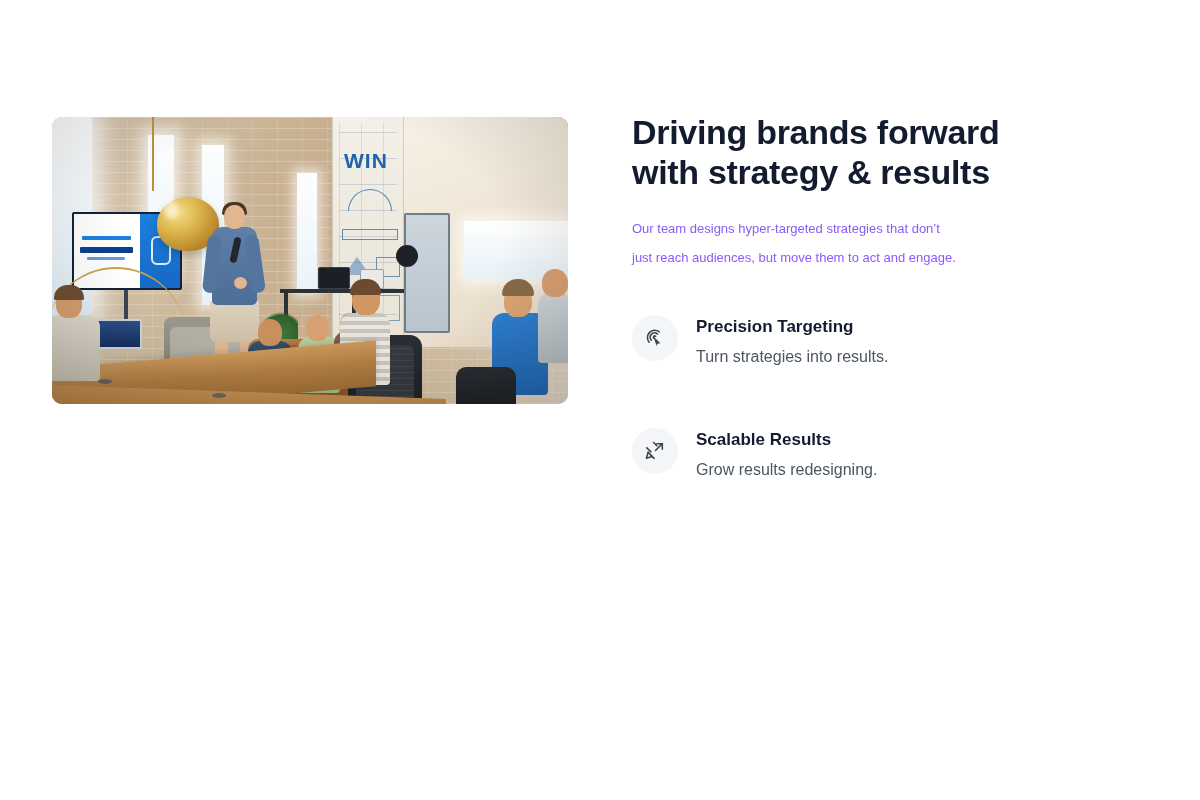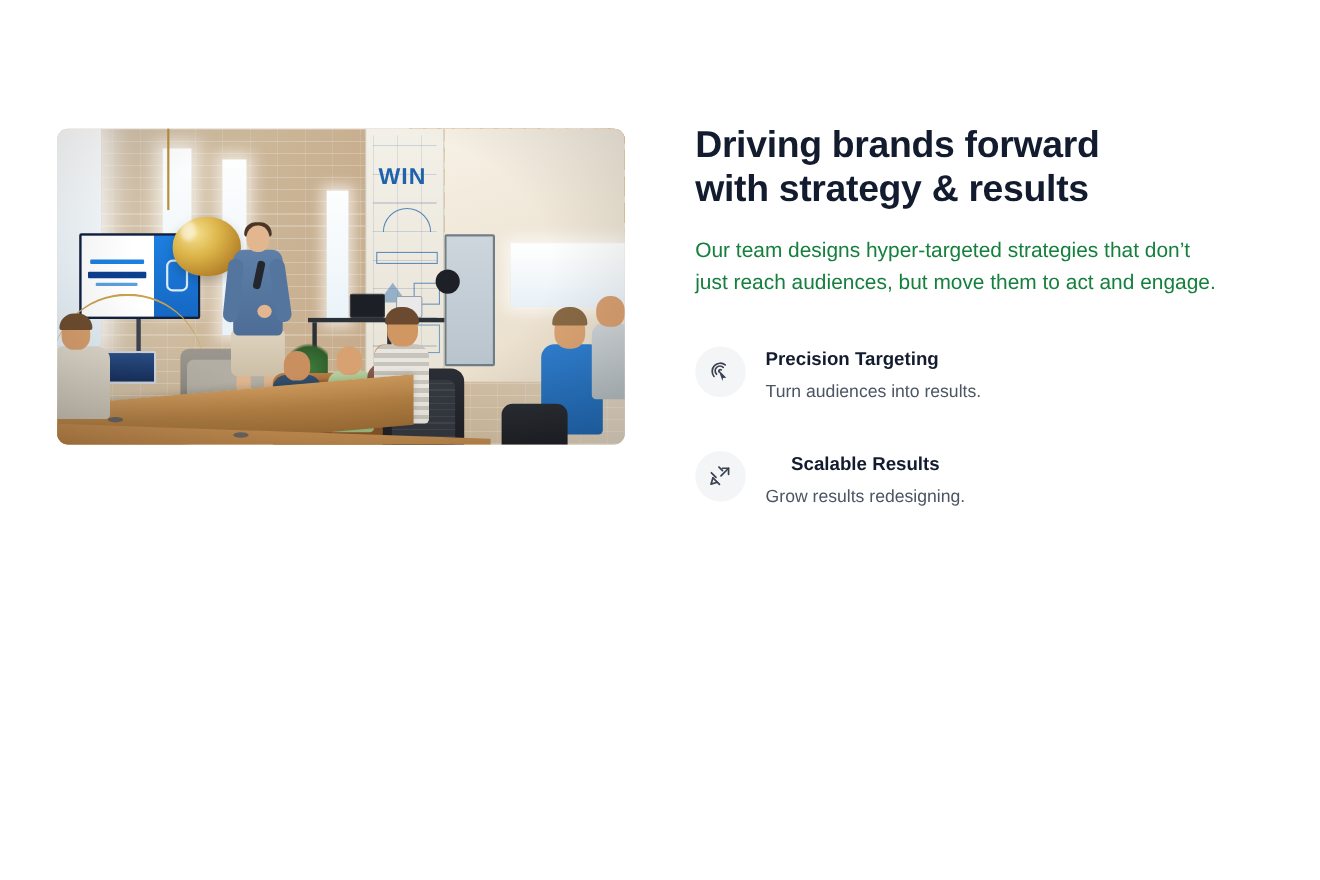--- a/index.html
+++ b/index.html
@@ -182,26 +182,26 @@
   .p-vig { position:absolute; inset:0;
     background:radial-gradient(ellipse at 50% 42%, rgba(0,0,0,0) 52%, rgba(0,0,0,.16) 100%); }
 
   
   .content { position: absolute; left: 632px; top: 112px; width: 520px; }
   .headline {
     font-size: 34px; line-height: 40px; font-weight: 700;
     color: #131b2e; letter-spacing: -0.3px; white-space: pre-line;
   }
   .lede {
-    margin-top: 22px; font-size: 19px; line-height: 29px;
-    color: #15803d; max-width: 516px; white-space: pre-line;
+    margin-top: 22px; font-size: 13px; line-height: 29px;
+    color: #8b5cf6; max-width: 516px; white-space: pre-line;
   }
   .features { margin-top: 42px; }
   .feature { display: flex; align-items: flex-start; gap: 18px; margin-top: 36px; }
-  .feature + .feature { margin-top: 42px; text-align: center; }
+  .feature + .feature { margin-top: 60px; }
   .ficon {
     flex: 0 0 auto; width: 46px; height: 46px; border-radius: 50%;
     background: #f4f5f7; display: flex; align-items: center; justify-content: center;
     margin-top: 1px;
   }
   .ficon svg { width: 22px; height: 22px; display: block; }
   .ftext { padding-top: 2px; }
   .ftitle { font-size: 17px; font-weight: 700; color: #131b2e; line-height: 22px; }
   .fdesc { margin-top: 8px; font-size: 16px; color: #4b5563; line-height: 21px; }
 </style>
@@ -331,21 +331,21 @@
         <div class="ficon">
           <svg viewBox="0 0 24 24" fill="none" stroke="#3b4252" stroke-width="1.7" stroke-linecap="round" stroke-linejoin="round">
             <path d="M5.6 16.6a8 8 0 0 1 11.1-11.4"></path>
             <path d="M8.1 14.4a4.7 4.7 0 0 1 6.6-6.7"></path>
             <path d="M10.6 12.2a1.5 1.5 0 0 1 2.1-2.1"></path>
             <path d="M11.4 11.4 20 20l-3.6.5-.5 3.1-4.5-12.2z" fill="#3b4252" stroke="none" transform="translate(-0.6,-0.6) scale(0.92)"></path>
           </svg>
         </div>
         <div class="ftext">
           <div class="ftitle">Precision Targeting</div>
-          <div class="fdesc">Turn audiences into results.</div>
+          <div class="fdesc">Turn strategies into results.</div>
         </div>
       </div>
 
       <div class="feature">
         <div class="ficon">
           <svg viewBox="0 0 24 24" fill="none" stroke="#3b4252" stroke-width="1.7" stroke-linecap="round" stroke-linejoin="round">
             <path d="M14 4h6v6"></path>
             <path d="M20 4 12.5 11.5"></path>
             <path d="M4.5 13.5 11 20"></path>
             <path d="M4.5 13.5 2.6 19.8l6.3-1.9"></path>

